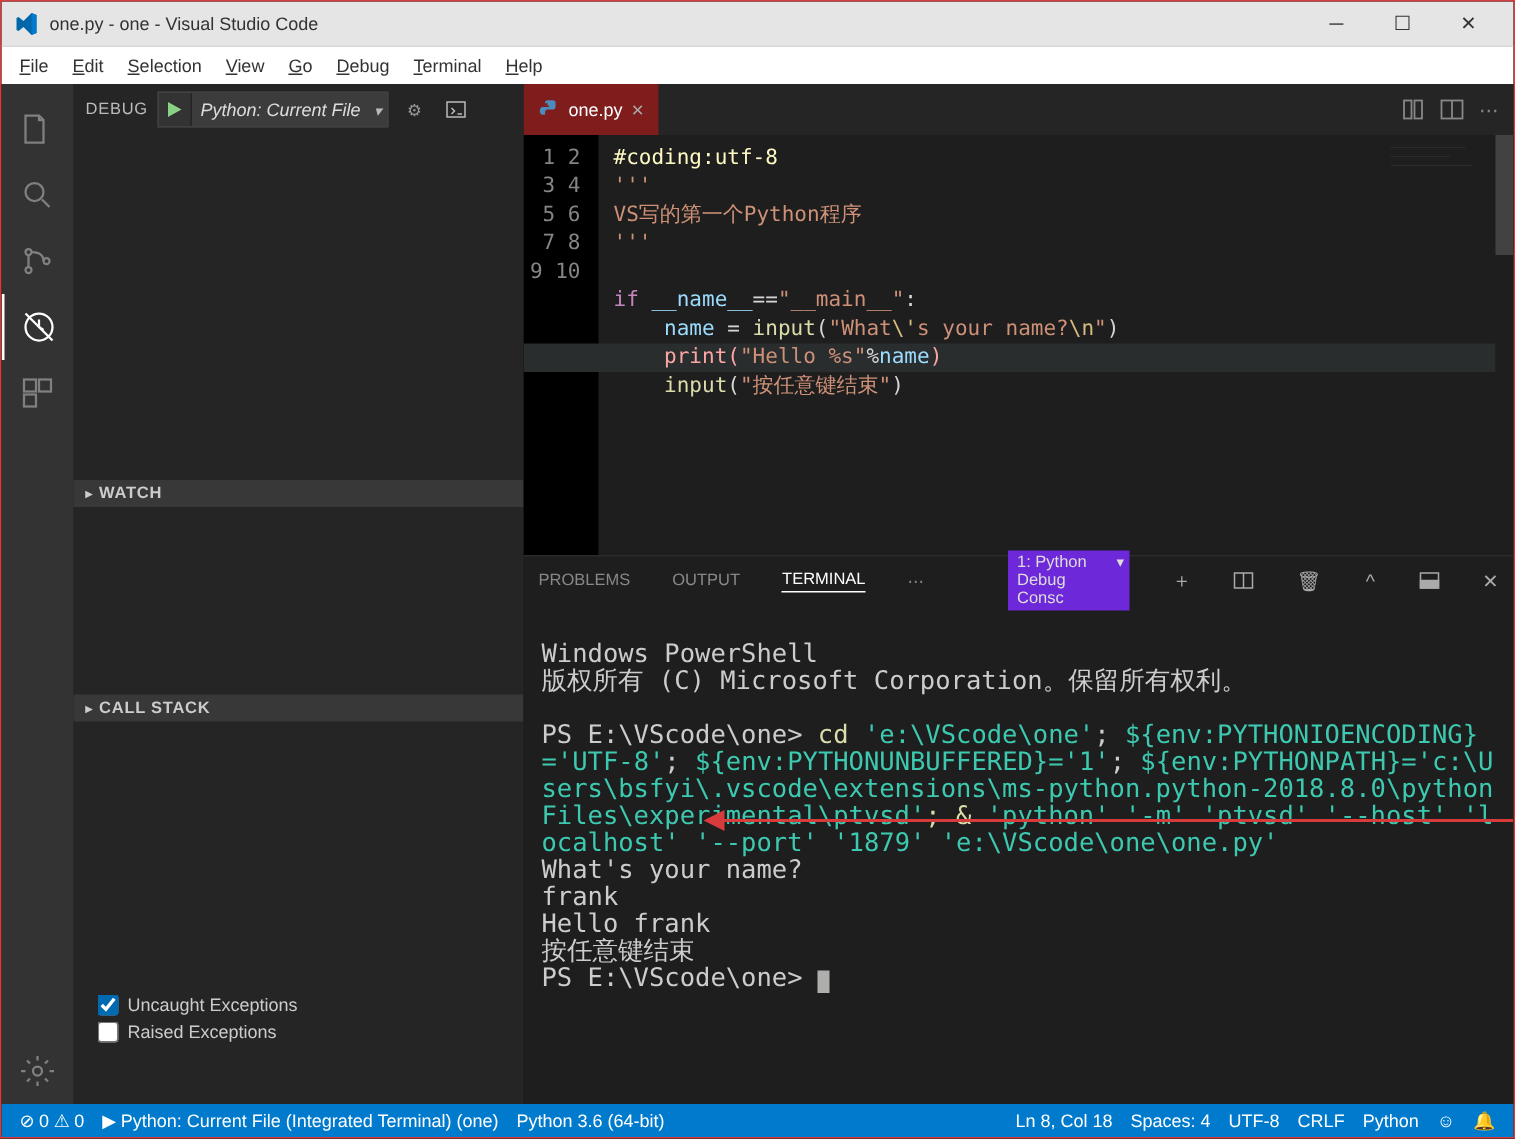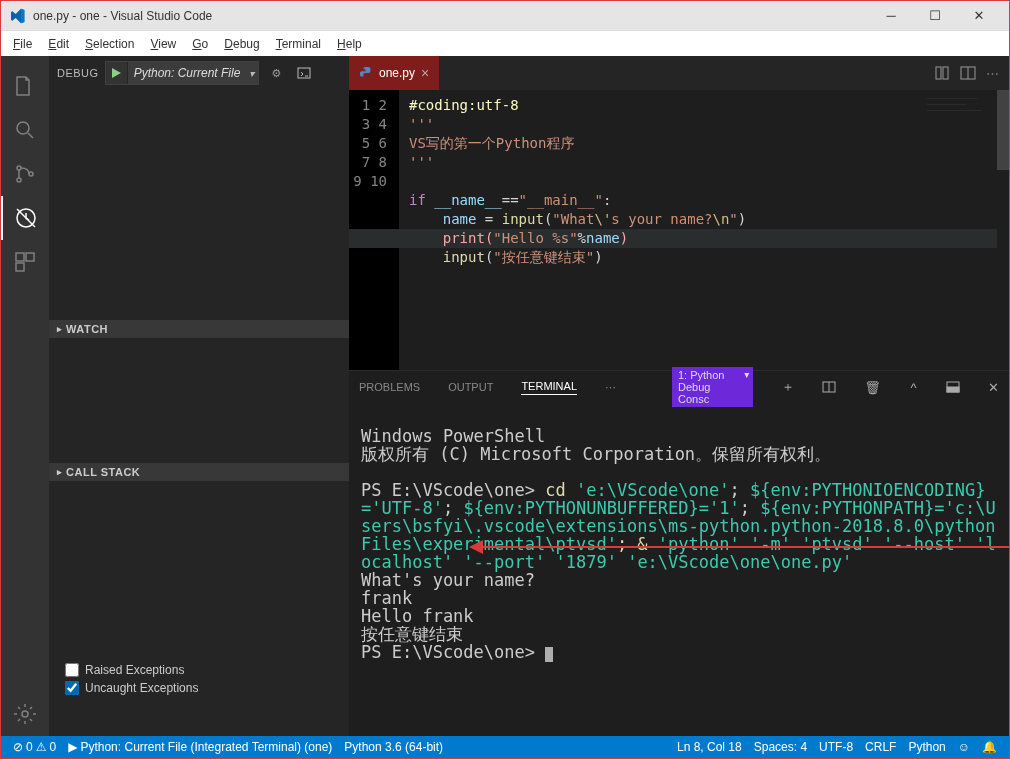--- a/index.html
+++ b/index.html
@@ -255,26 +255,26 @@
             <path d="M5 7l2 2-2 2M9 11h3"></path>
           </svg>
         </div>
     </div>
     <div class="section-spacer"></div>
     <div class="section-hdr">WATCH</div>
     <div class="section-spacer2"></div>
     <div class="section-hdr">CALL STACK</div>
     <div class="section-spacer3"></div>
     <div class="bp-item">
+        <input type="checkbox" checked="" style="">
+        <span>Uncaught Exceptions</span>
+      </div>
+    <div class="bp-item">
         <input type="checkbox" style="">
         <span>Raised Exceptions</span>
-      </div>
-    <div class="bp-item">
-        <input type="checkbox" checked="" style="">
-        <span>Uncaught Exceptions</span>
       </div>
   </div>
 
   <div class="editorcol">
     <div class="tabbar">
       <div class="tab">
         <svg class="dot" viewBox="0 0 16 16">
             <path fill="#4b8bbe" d="M8 1c-3 0-3 1-3 2v2h3v1H3c-1 0-2 1-2 3s1 3 2 3h2v-2c0-1 1-2 2-2h4c1 0 2-1 2-2V3c0-1 0-2-3-2zM6 3a1 1 0 110 2 1 1 0 010-2z"></path>
           </svg>
         <span>one.py</span>

